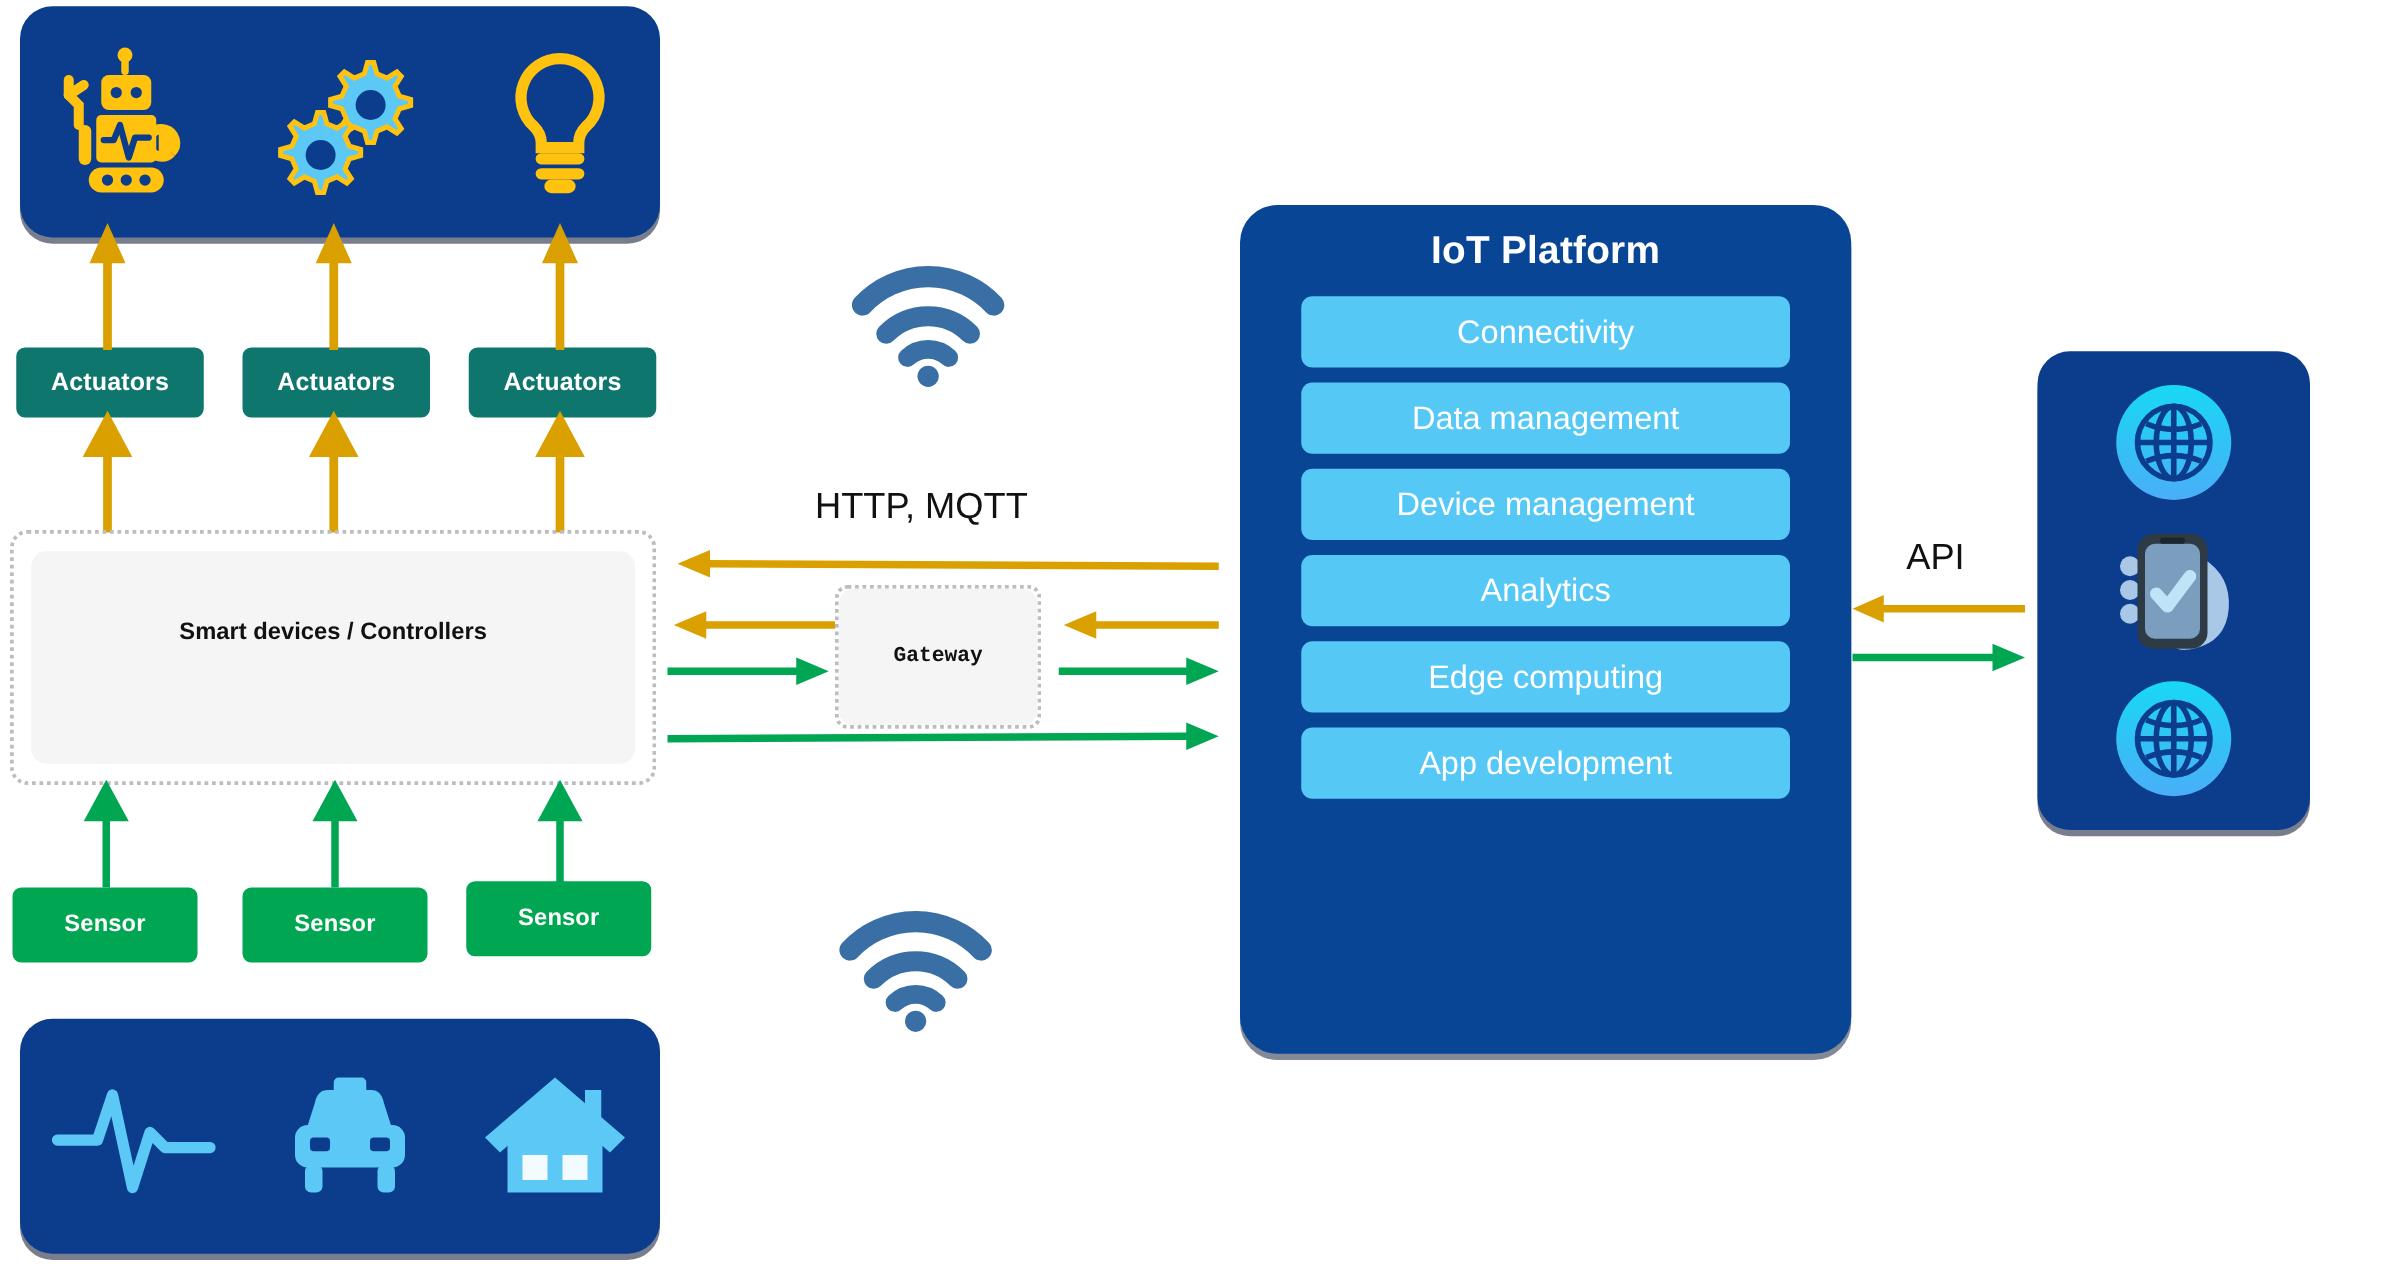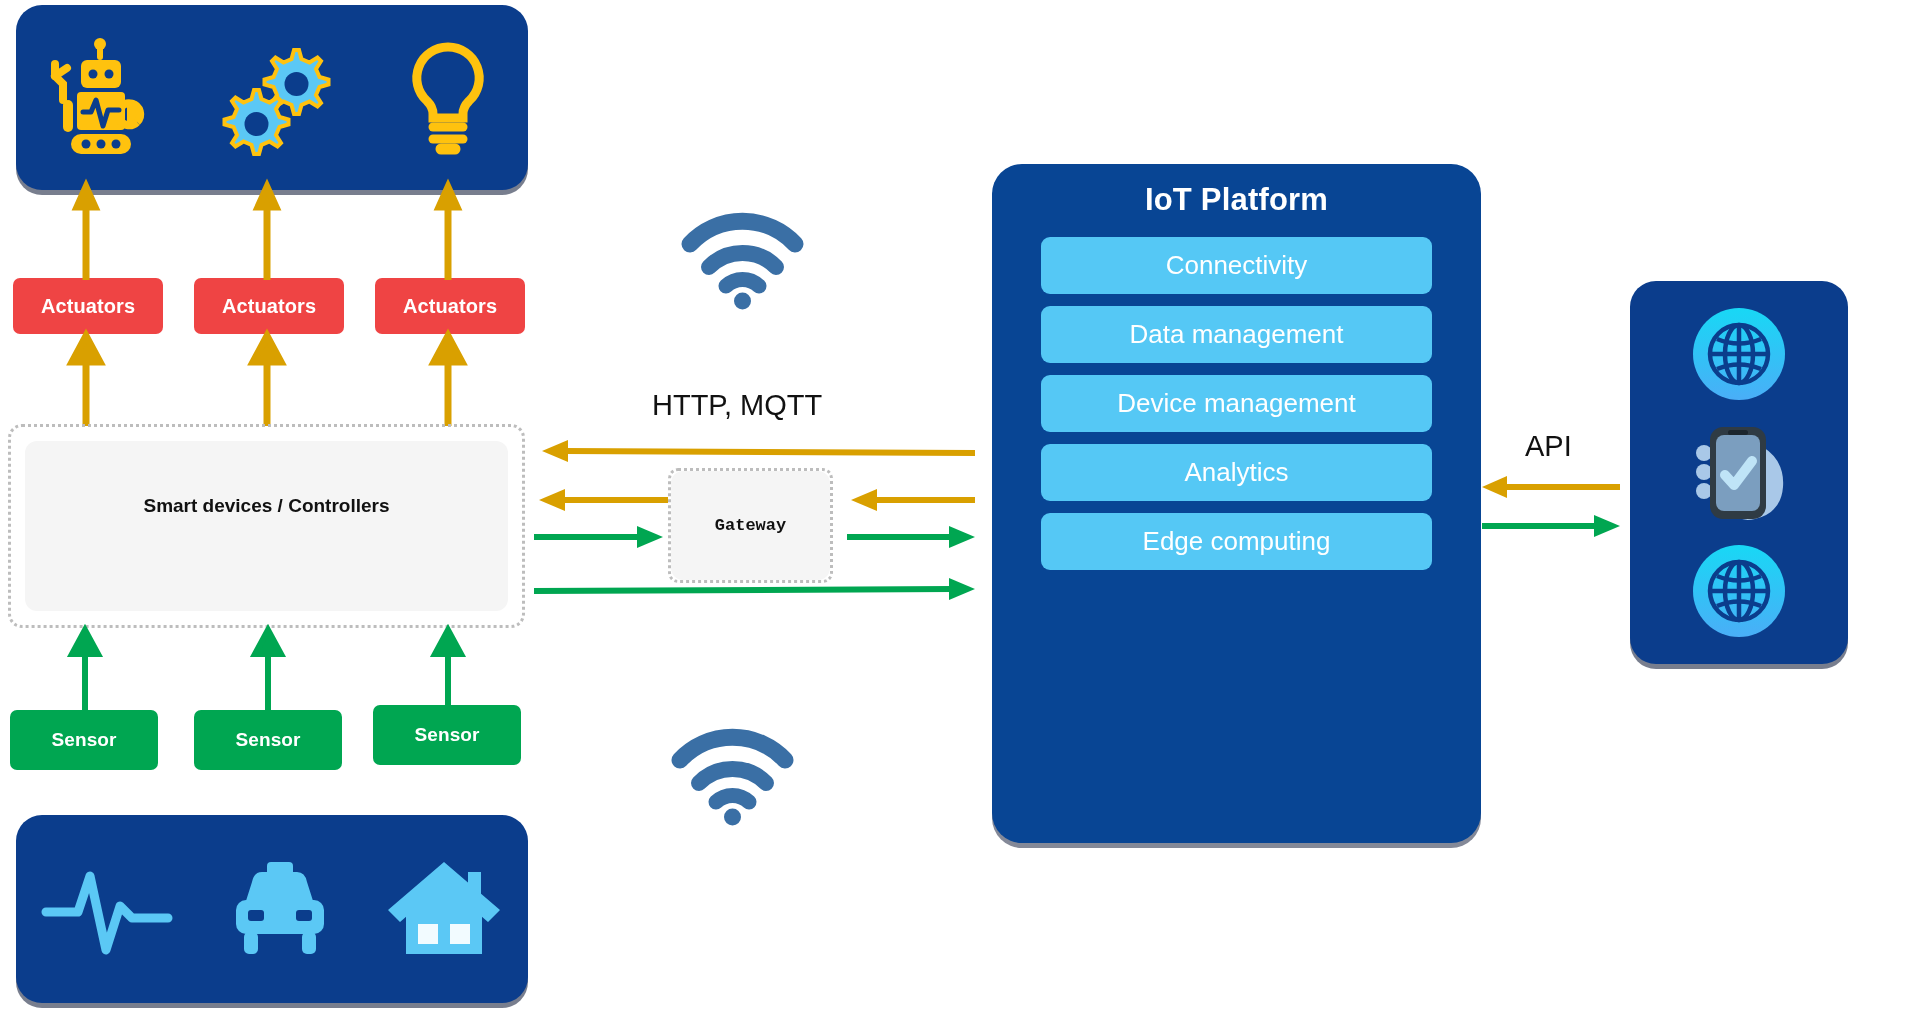--- a/index.html
+++ b/index.html
@@ -16,21 +16,21 @@
     box-shadow:0 5px 0 rgba(10,20,50,.55);
     display:flex;align-items:center;justify-content:space-around;
   }
   .icon-banner .glyph{display:flex;align-items:center;justify-content:center;}
 
   
   .pill{
     border-radius:7px;display:flex;align-items:center;justify-content:center;
     color:#ffffff;font-weight:bold;letter-spacing:.1px;
   }
-  .pill.actuator{background:#ef4444;font-size:20px;align-items:center;}
+  .pill.actuator{background:#0f766e;font-size:20px;align-items:center;}
   .pill.sensor{background:#00a651;font-size:19px;}
 
   
   .dotted-wrap{
     border:3px dotted #bdbdbd;border-radius:14px;background:transparent;
     box-sizing:border-box;
   }
   .inner-card{
     background:#f5f5f5;border-radius:12px;
     display:flex;align-items:flex-start;justify-content:center;
@@ -303,20 +303,23 @@
       </div>
       <div class="svc">
         <span>Device management</span>
       </div>
       <div class="svc">
         <span>Analytics</span>
       </div>
       <div class="svc">
         <span>Edge computing</span>
       </div>
+      <div class="svc">
+        <span>App development</span>
+      </div>
     </div>
   </div>
 
   <div class="abs plain-label lbl-api" style="left:1525px;top:430px;">
     <span>API</span>
   </div>
 
   <svg class="abs" style="left:1480px;top:470px;width:160px;height:80px;">
     <g>
       <line x1="24" y1="17" x2="140" y2="17" stroke="#d9a000" stroke-width="6"></line>

